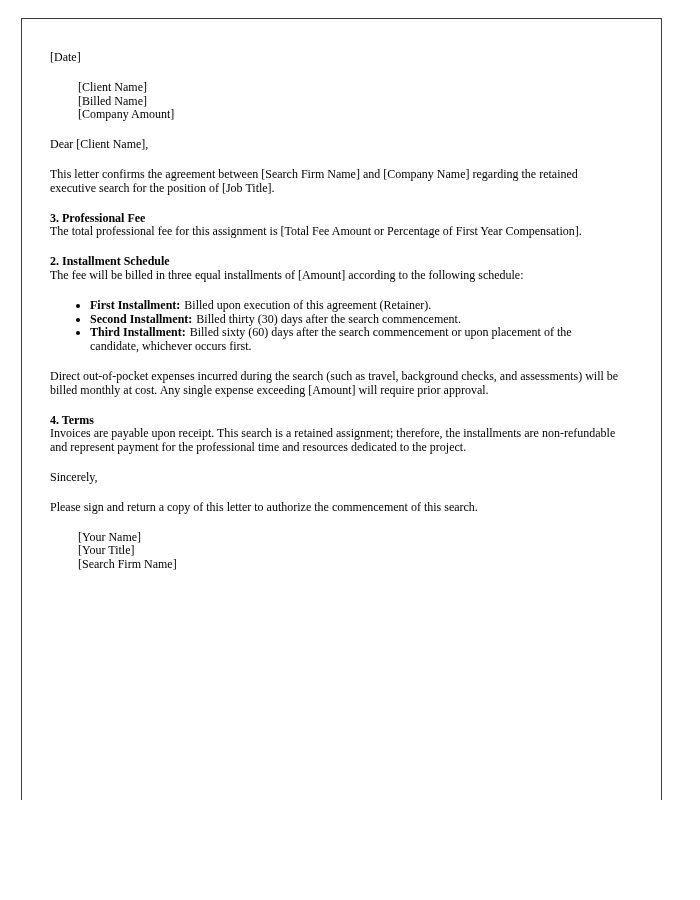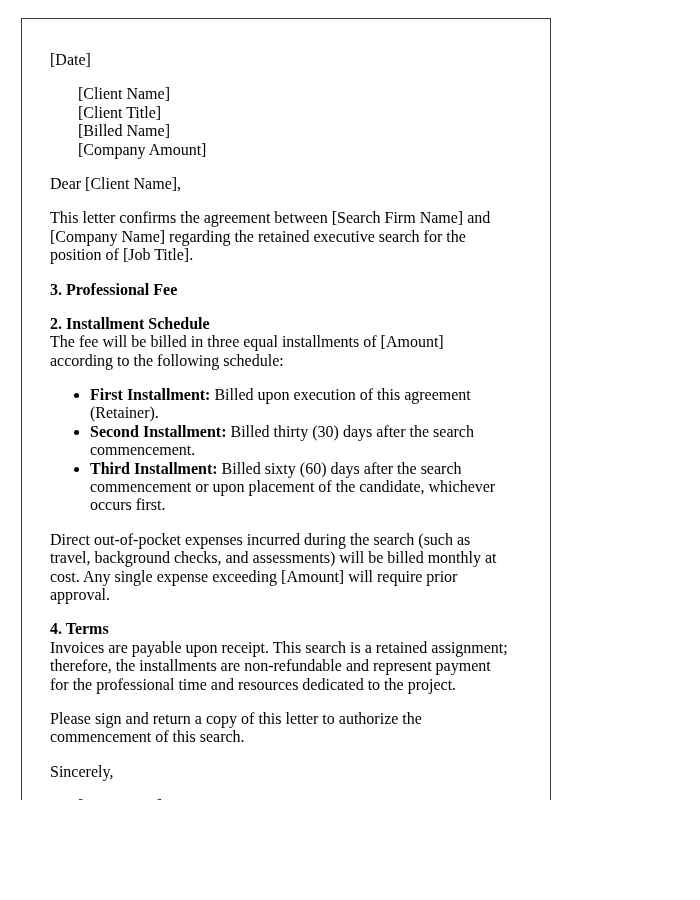--- a/index.html
+++ b/index.html
@@ -15,30 +15,30 @@
     position: relative;
     width: 700px;
     height: 900px;
     background: #ffffff;
     overflow: hidden;
   }
   .doc-frame {
     position: absolute;
     left: 21px;
     top: 18px;
-    width: 530px;
+    width: 641px;
     height: 782px;
     box-sizing: border-box;
     border-top: 1px solid #3c3c3c;
     border-left: 1px solid #3c3c3c;
     border-right: 1px solid #3c3c3c;
     border-bottom: none;
     background: #ffffff;
     padding: 16px 41px 0 28px;
-    font-size: 16px;
+    font-size: 12px;
     line-height: 1.15;
     overflow: hidden;
   }
   .para {
     margin: 16px 0;
   }
   .sec-heading {
     font-weight: bold;
   }
   ul.installments {
@@ -58,31 +58,31 @@
 </head>
 <body>
 
 <div class="page">
   <div class="doc-frame">
 
     <p class="para">[Date]</p>
 
     <p class="para">
       <span class="addr-line">[Client Name]</span>
-      <span class="addr-line">[Client Title]</span>
       <span class="addr-line">[Billed Name]</span>
       <span class="addr-line">[Company Amount]</span>
     </p>
 
     <p class="para">Dear [Client Name],</p>
 
     <p class="para">This letter confirms the agreement between [Search Firm Name] and [Company Name] regarding the retained executive search for the position of [Job Title].</p>
 
     <div class="para">
       <div class="sec-heading">3. Professional Fee</div>
+      <div class="sec-body">The total professional fee for this assignment is [Total Fee Amount or Percentage of First Year Compensation].</div>
     </div>
 
     <div class="para">
       <div class="sec-heading">2. Installment Schedule</div>
       <div class="sec-body">The fee will be billed in three equal installments of [Amount] according to the following schedule:</div>
     </div>
 
     <ul class="installments">
       <li>
         <span class="li-label">First Installment:</span><span>Billed upon execution of this agreement (Retainer).</span>
@@ -97,23 +97,23 @@
 
     <div class="para">
       <div class="sec-body">Direct out-of-pocket expenses incurred during the search (such as travel, background checks, and assessments) will be billed monthly at cost. Any single expense exceeding [Amount] will require prior approval.</div>
     </div>
 
     <div class="para">
       <div class="sec-heading">4. Terms</div>
       <div class="sec-body">Invoices are payable upon receipt. This search is a retained assignment; therefore, the installments are non-refundable and represent payment for the professional time and resources dedicated to the project.</div>
     </div>
 
+    <p class="para">Sincerely,</p>
+
     <p class="para">Please sign and return a copy of this letter to authorize the commencement of this search.</p>
-
-    <p class="para">Sincerely,</p>
 
     <p class="para">
       <span class="sig-line">[Your Name]</span>
       <span class="sig-line">[Your Title]</span>
       <span class="sig-line">[Search Firm Name]</span>
     </p>
 
   </div>
 </div>
 

